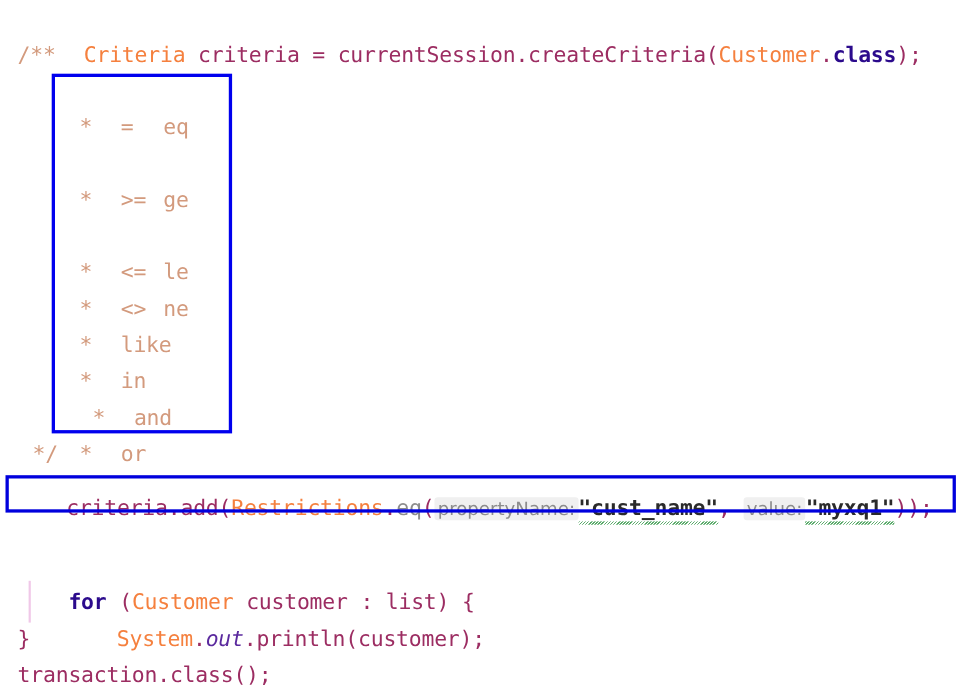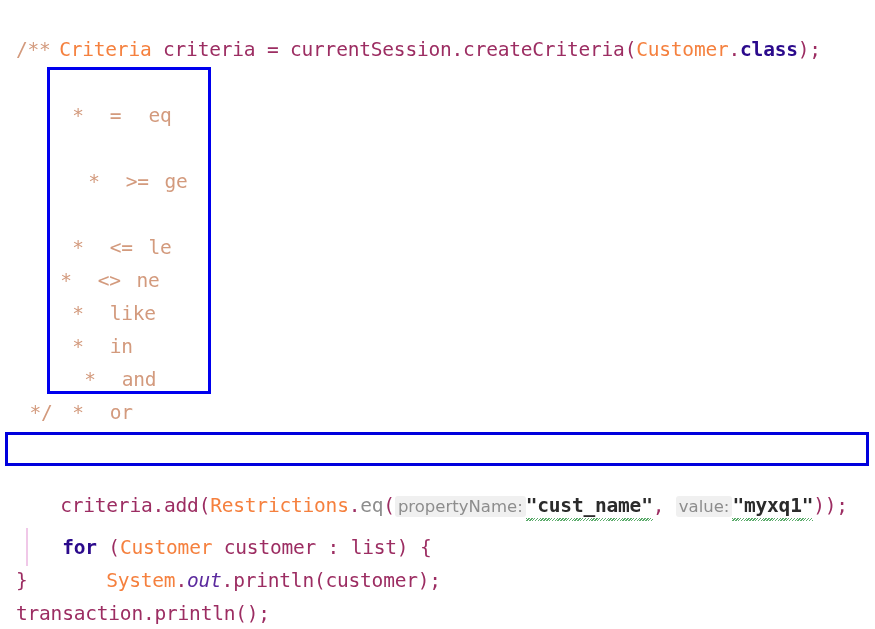--- a/index.html
+++ b/index.html
@@ -110,68 +110,68 @@
     background: #f0c8e8;
   }
 
   .op-sym  { display: inline-block; width: 3.3ch; }
 </style>
 </head>
 <body>
 
 <div id="editor">
 
-  <div class="code-line" style="top:0px; left:13px;">
+  <div class="code-line" style="top:0px; left:30px;">
     <span class="tok-class">Criteria</span><span class="tok-plain"> criteria = currentSession</span><span class="tok-punct">.</span><span class="tok-plain">createCriteria(</span><span class="tok-class">Customer</span><span class="tok-punct">.</span><span class="tok-keyword">class</span><span class="tok-plain">);</span>
   </div>
 
   <div class="code-line tok-comment" style="top:33px; left:16px;">/**</div>
 
   <div class="code-line" style="top:66px; left:26px;">
     <span class="tok-comment">*</span><span class="tok-comment op-sym" style="margin-left:26px;">=</span><span class="tok-comment">eq</span>
   </div>
-  <div class="code-line" style="top:132px; left:42px;">
+  <div class="code-line" style="top:132px; left:26px;">
     <span class="tok-comment">*</span><span class="tok-comment op-sym" style="margin-left:26px;">&gt;=</span><span class="tok-comment">ge</span>
   </div>
   <div class="code-line" style="top:198px; left:26px;">
     <span class="tok-comment">*</span><span class="tok-comment op-sym" style="margin-left:26px;">&lt;=</span><span class="tok-comment">le</span>
   </div>
-  <div class="code-line" style="top:231px; left:14px;">
+  <div class="code-line" style="top:231px; left:26px;">
     <span class="tok-comment">*</span><span class="tok-comment op-sym" style="margin-left:26px;">&lt;&gt;</span><span class="tok-comment">ne</span>
   </div>
   <div class="code-line" style="top:297px; left:26px;">
     <span class="tok-comment">*</span><span class="tok-comment op-sym" style="margin-left:26px;width:0ch;"></span><span class="tok-comment">in</span>
   </div>
   <div class="code-line" style="top:264px; left:26px;">
     <span class="tok-comment">*</span><span class="tok-comment op-sym" style="margin-left:26px;width:0ch;"></span><span class="tok-comment">like</span>
   </div>
   <div class="code-line" style="top:330px; left:38px;">
     <span class="tok-comment">*</span><span class="tok-comment op-sym" style="margin-left:26px;width:0ch;"></span><span class="tok-comment">and</span>
   </div>
   <div class="code-line" style="top:363px; left:26px;">
     <span class="tok-comment">*</span><span class="tok-comment op-sym" style="margin-left:26px;width:0ch;"></span><span class="tok-comment">or</span>
   </div>
 
   <div class="code-line tok-comment" style="top:396px; left:18px;"> */</div>
 
-  <div class="code-line" style="top:456px; left:14px;text-align:center;">
+  <div class="code-line" style="top:412px; left:14px;text-align:center;">
     <span class="tok-plain">criteria.add(</span><span class="tok-class">Restrictions</span><span class="tok-punct">.</span><span class="tok-method">eq</span><span class="tok-plain">(</span><span class="hint">propertyName:</span><span class="squiggle"><span class="tok-string">"cust_name"</span></span><span class="tok-plain">, </span><span class="hint">value:</span><span class="squiggle"><span class="tok-string">"myxq1"</span></span><span class="tok-plain">));</span>
   </div>
 
 
   <div class="code-line" style="top:498px; left:16px;">
     <span class="tok-keyword">for</span><span class="tok-plain"> (</span><span class="tok-class">Customer</span><span class="tok-plain"> customer : list) {</span>
   </div>
 
   <div class="code-line" style="top:531px; left:60px;">
     <span class="tok-class">System</span><span class="tok-punct">.</span><span class="tok-static">out</span><span class="tok-punct">.</span><span class="tok-plain">println(customer);</span>
   </div>
 
   <div class="code-line tok-plain" style="top:564px; left:16px;">}</div>
 
-  <div class="code-line tok-plain" style="top:597px; left:16px;">transaction.println();</div>
+  <div class="code-line tok-plain" style="top:597px; left:16px;">transaction.class();</div>
 
   <div id="indent-guide"></div>
 
   <div id="operator-box"></div>
   <div id="restriction-box"></div>
 
 </div>
 
 </body></html>

